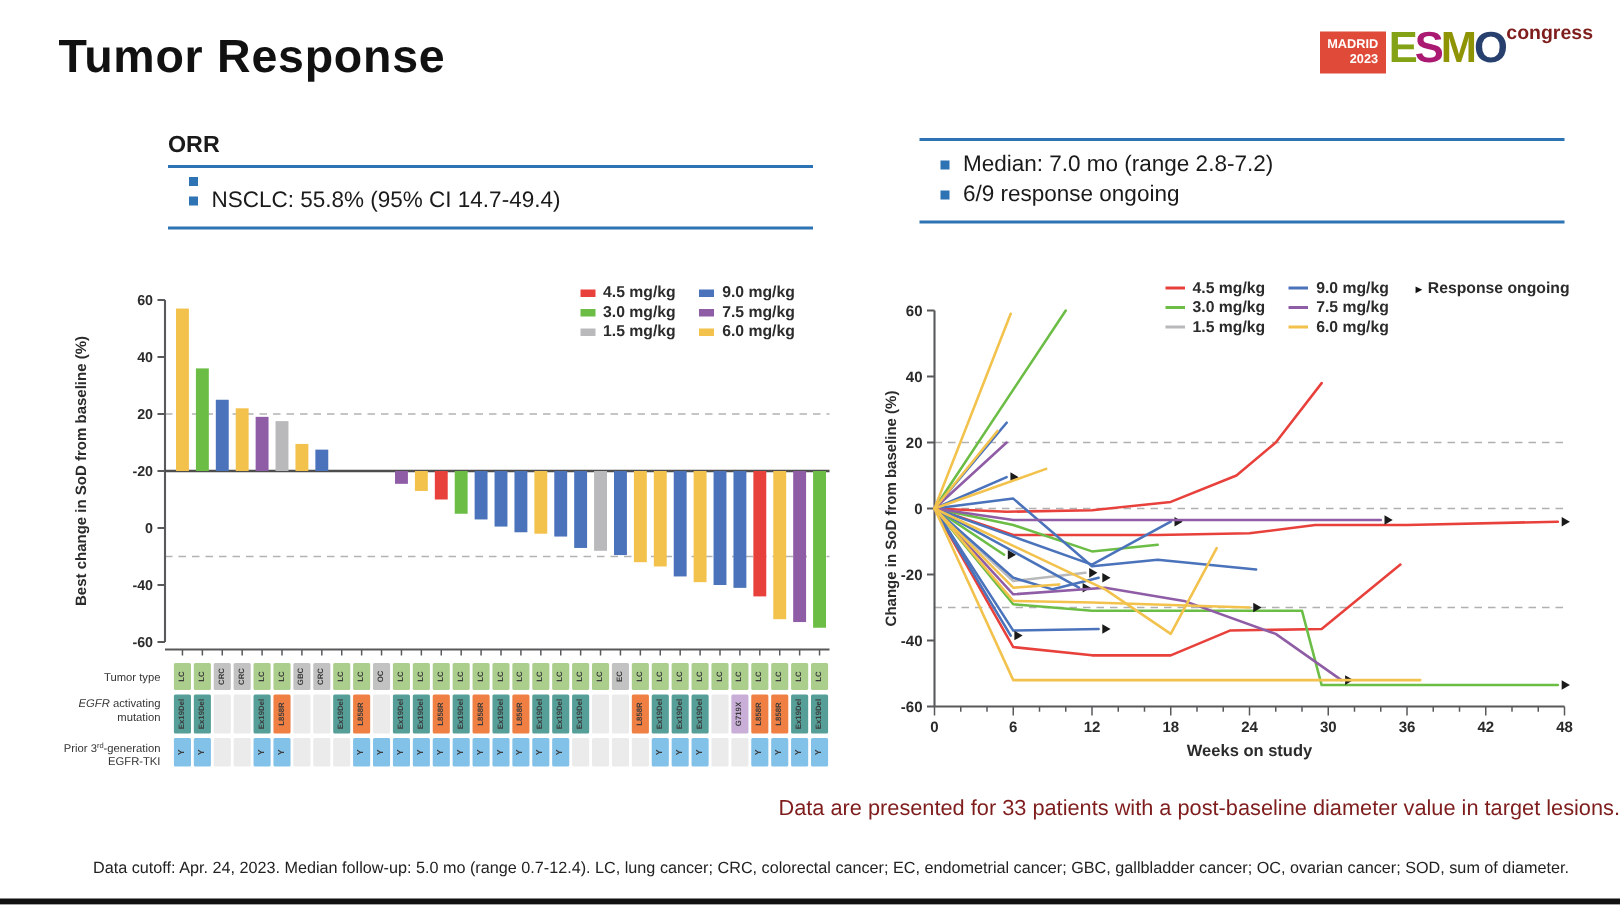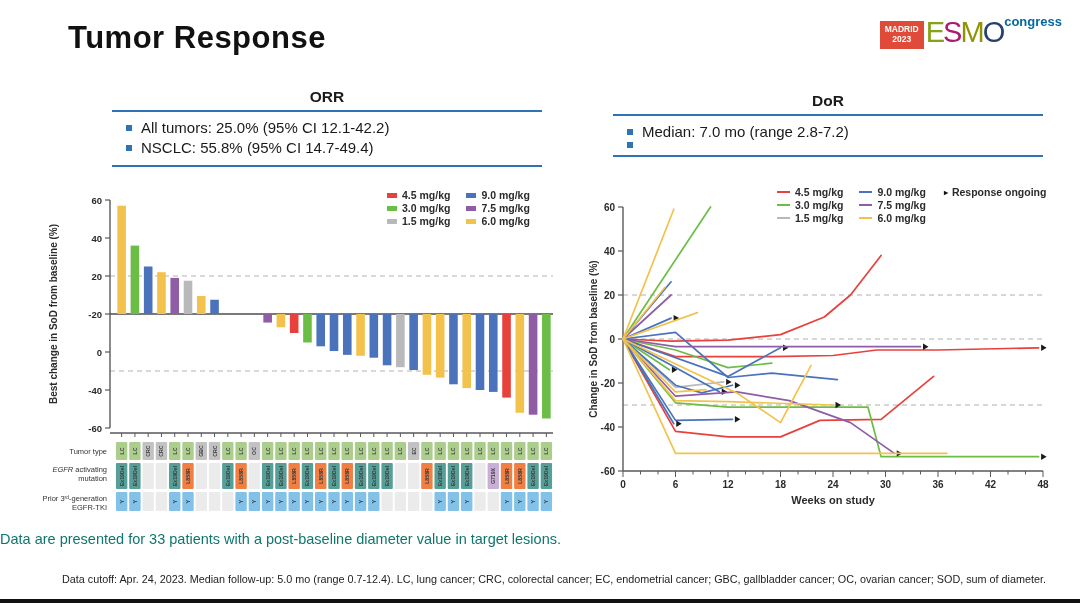--- a/index.html
+++ b/index.html
@@ -1,42 +1,42 @@
 <!DOCTYPE html>
 <html><head>
 <meta charset="utf-8">
 <style>
   html,body{margin:0;padding:0;background:#888;}
   .slide{position:relative;width:1080px;height:603px;background:#ffffff;overflow:hidden;
          font-family:"Liberation Sans", sans-serif;color:#1a1a1a;}
-  .page-title{position:absolute;left:68px;top:20px;font-size:31px;font-weight:bold;letter-spacing:.5px;color:#111;}
+  .page-title{position:absolute;left:39px;top:20px;font-size:31px;font-weight:bold;letter-spacing:.5px;color:#111;}
   
   .logo{position:absolute;right:18px;top:14px;display:flex;align-items:flex-start;}
   .logo-box{background:#e04a38;color:#fff;font-size:8.5px;font-weight:bold;line-height:1.15;
-            padding:4px 5px;margin-top:7px;text-align:center;}
-  .logo-esmo{font-size:29px;font-weight:400;letter-spacing:-2px;line-height:1;margin-left:2px;margin-top:4px;}
-  .logo-congress{color:#0369a1;font-size:13px;font-weight:bold;margin-left:1px;margin-top:0px;}
+            padding:4px 5px;margin-top:7px;text-align:right;}
+  .logo-esmo{font-size:29px;font-weight:700;letter-spacing:-2px;line-height:1;margin-left:2px;margin-top:4px;}
+  .logo-congress{color:#7f1d1d;font-size:13px;font-weight:bold;margin-left:1px;margin-top:0px;}
   
   .panel{position:absolute;width:430px;}
-  .panel-title{text-align:center;font-size:15.5px;font-weight:bold;margin-bottom:4px;}
+  .panel-title{text-align:left;font-size:15.5px;font-weight:bold;margin-bottom:4px;}
   .rule{border-top:2px solid #2e74b5;}
   .bullets{padding:6px 0 7px 14px;}
   .bullet-row{display:flex;align-items:center;font-size:15px;line-height:20px;}
   .bullet-sq{width:6px;height:6px;background:#2e74b5;margin-right:9px;flex:0 0 auto;}
   
   .chart-box{position:absolute;}
   .legend{position:absolute;display:flex;align-items:flex-start;}
   .leg-grid{display:grid;grid-template-columns:auto auto;column-gap:16px;row-gap:1px;}
   .leg-item{display:flex;align-items:center;font-size:10.5px;font-weight:bold;color:#2b2b2b;white-space:nowrap;}
   .leg-sw{display:inline-block;margin-right:5px;}
   .leg-sw.square{width:10px;height:5px;}
   .leg-sw.line{width:13px;height:2.5px;}
   .leg-ongoing{display:flex;align-items:center;font-size:10.5px;font-weight:bold;color:#2b2b2b;margin-left:18px;white-space:nowrap;}
   .leg-arrow{font-size:8px;margin-right:4px;color:#111;}
-  .caption{position:absolute;left:0;top:531px;width:100%;text-align:left;font-size:14.5px;color:#0f766e;}
+  .caption{position:absolute;left:0;top:531px;width:100%;text-align:right;font-size:14.5px;color:#7f1d1d;}
   .footnote{position:absolute;left:62px;top:572px;width:1000px;font-size:10.8px;line-height:1.35;color:#222;}
   .bottom-bar{position:absolute;left:0;bottom:0;width:100%;height:4px;background:#111;}
   svg text{font-family:"Liberation Sans", sans-serif;}
 </style>
 </head>
 <body>
 
 <div class="slide">
 
   <div class="page-title">Tumor Response</div>
@@ -49,40 +49,39 @@
     <div class="logo-esmo" id="esmo-letters"><span style="color: rgb(132, 162, 22);">E</span><span style="color: rgb(170, 26, 114);">S</span><span style="color: rgb(143, 148, 4);">M</span><span style="color: rgb(39, 64, 110);">O</span></div>
     <div class="logo-congress">congress</div>
   </div>
 
   <div class="panel" style="left:112px;top:88px;">
     <div class="panel-title">ORR</div>
     <div class="rule"></div>
     <div class="bullets" id="orr-bullets">
         <div class="bullet-row">
           <span class="bullet-sq"></span>
-          <span>All tumors: 25.0% (95% CI 12.1-42.2)</span>
         </div>
         <div class="bullet-row">
           <span class="bullet-sq"></span>
           <span>NSCLC: 55.8% (95% CI 14.7-49.4)</span>
         </div>
       </div>
     <div class="rule"></div>
   </div>
 
   <div class="panel" style="left:613px;top:92px;">
-    <div class="panel-title">DoR</div>
     <div class="rule"></div>
     <div class="bullets" id="dor-bullets">
         <div class="bullet-row">
           <span class="bullet-sq"></span>
           <span>Median: 7.0 mo (range 2.8-7.2)</span>
         </div>
         <div class="bullet-row">
           <span class="bullet-sq"></span>
+          <span>6/9 response ongoing</span>
         </div>
       </div>
     <div class="rule"></div>
   </div>
 
   <div class="chart-box" style="left:35px;top:183px;width:525px;height:335px;">
     <svg id="wf-svg" width="525" height="335">
         <line x1="75" y1="93" x2="518" y2="93" stroke="#b3b3b3" stroke-width="1" stroke-dasharray="5,4"></line>
         <line x1="75" y1="188" x2="518" y2="188" stroke="#b3b3b3" stroke-width="1" stroke-dasharray="5,4"></line>
         <line x1="75" y1="17" x2="75" y2="245" stroke="#58595b" stroke-width="1.4"></line>

